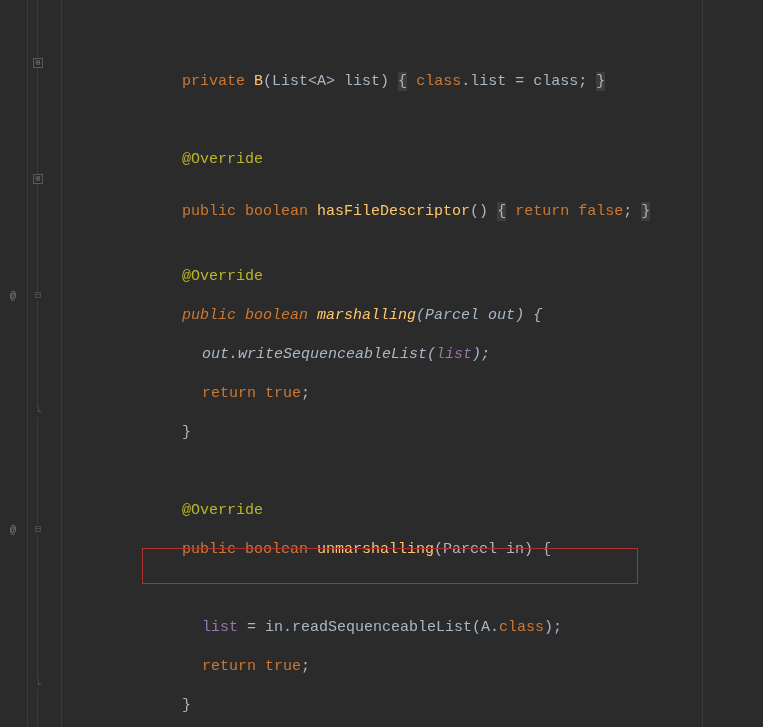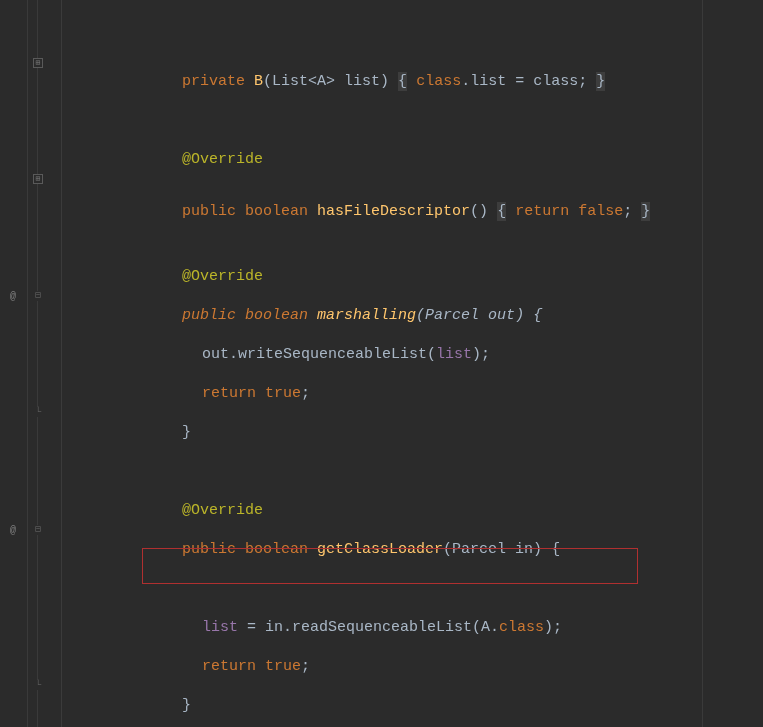--- a/index.html
+++ b/index.html
@@ -169,38 +169,38 @@
   </div>
 
   <div class="line" style="top:247px;">
     <span class="annotation">@Override</span>
   </div>
 
   <div class="line" style="top:286px;font-style:italic;">
     <span class="kw-public">public</span><span> </span><span class="kw-boolean">boolean</span><span> </span><span class="method-name">marshalling</span><span>(Parcel out) {</span>
   </div>
 
-  <div class="line indent2" style="top:325px;">
+  <div class="line indent2" style="top:325px;font-style:italic;">
     <span>out.writeSequenceableList(</span><span class="field-ref">list</span><span>);</span>
   </div>
 
   <div class="line indent2" style="top:364px;">
     <span class="kw-return">return</span><span> </span><span class="kw-true">true</span><span>;</span>
   </div>
 
   <div class="line" style="top:403px;">
     <span>}</span>
   </div>
 
   <div class="line" style="top:481px;">
     <span class="annotation">@Override</span>
   </div>
 
   <div class="line" style="top:520px;">
-    <span class="kw-public">public</span><span> </span><span class="kw-boolean">boolean</span><span> </span><span class="method-name">getClassLoader</span><span>(Parcel in) {</span>
+    <span class="kw-public">public</span><span> </span><span class="kw-boolean">boolean</span><span> </span><span class="method-name">unmarshalling</span><span>(Parcel in) {</span>
   </div>
 
   <div class="red-box" style="left:80px; top:548px; width:496px; height:36px;"></div>
 
 
   <div class="line indent2" style="top:598px;text-align:right;">
     <span class="field-ref">list</span><span> = in.readSequenceableList(A.</span><span class="kw-class">class</span><span>);</span>
   </div>
 
   <div class="line indent2" style="top:637px;">

